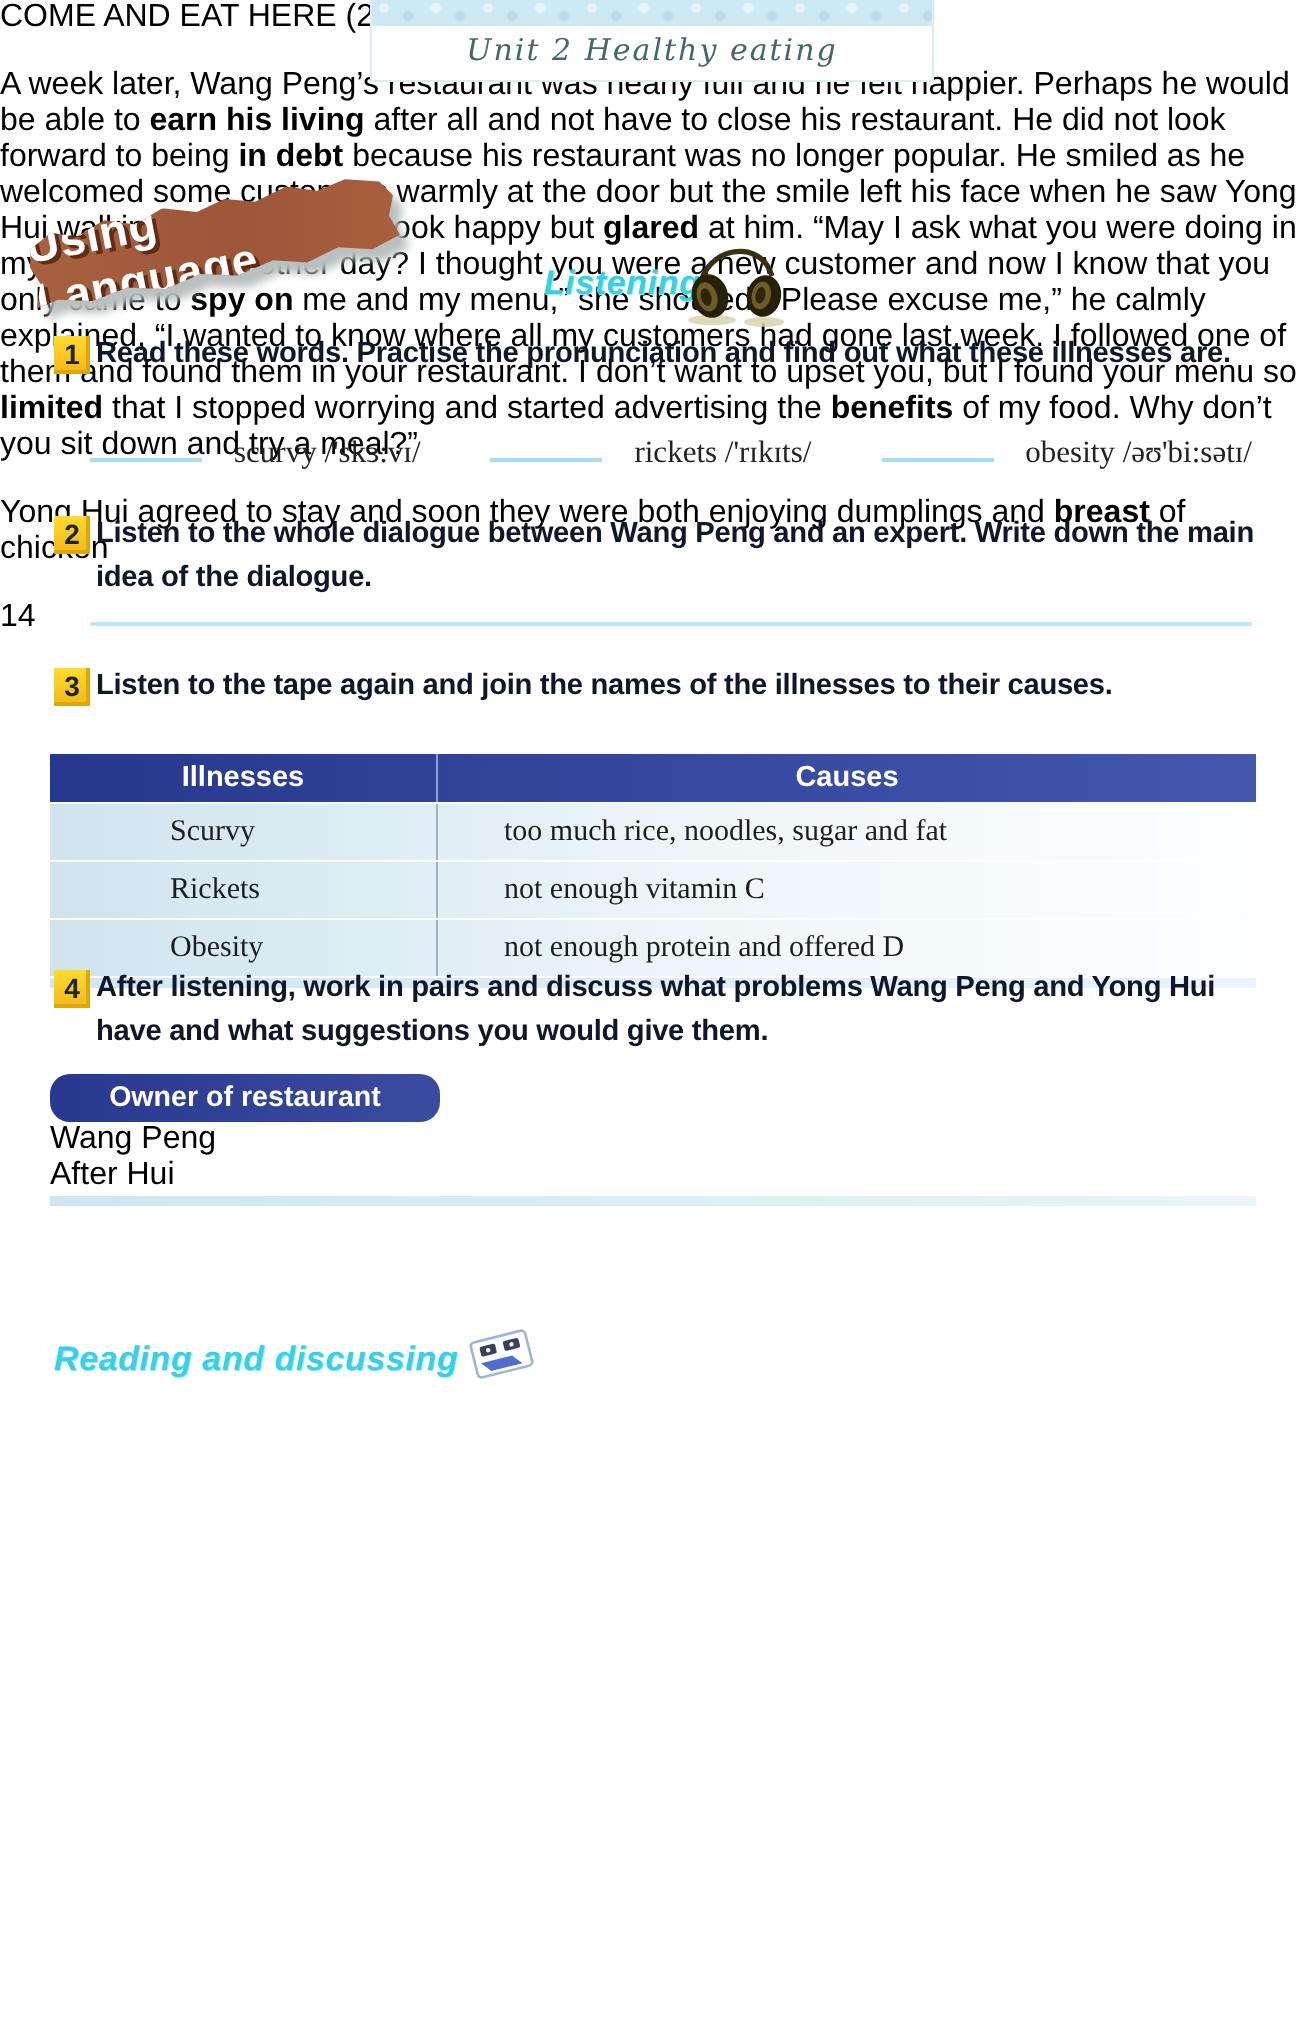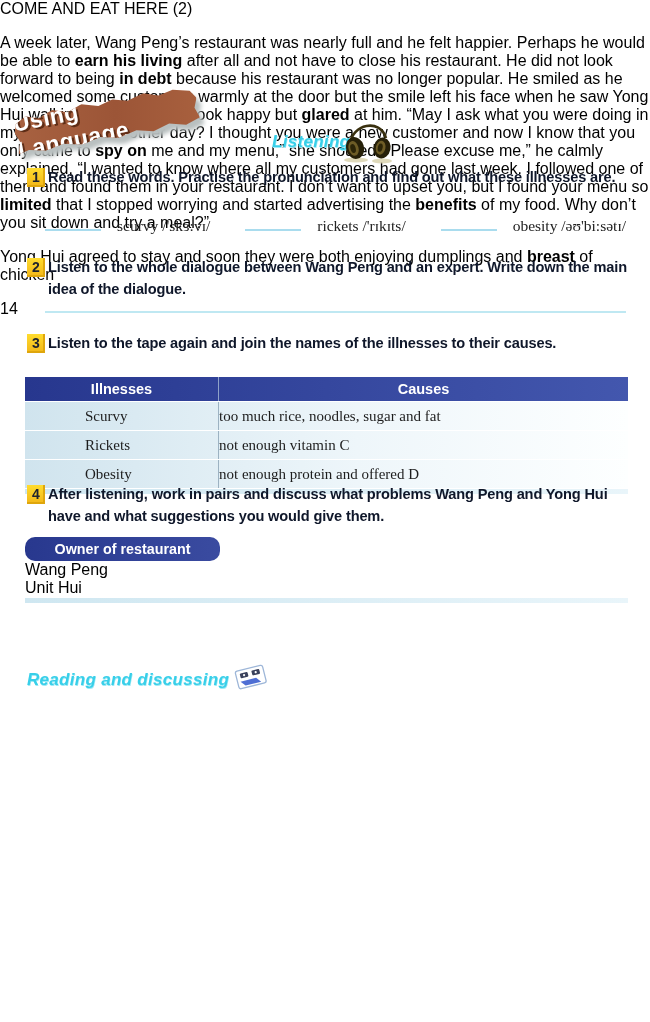--- a/index.html
+++ b/index.html
@@ -36,21 +36,21 @@
   .answer-line{position:absolute;left:45px;right:24px;top:311px;border-bottom:2px solid #bfe8f2;height:0;}
 
   
   .table1{position:absolute;left:25px;top:361px;width:603px;}
   .t1-header{display:flex;height:24px;background:linear-gradient(90deg,#27378e,#4357ae);margin-top:16px;}
   .t1-header .hcell{color:#fff;font-weight:bold;font-size:14.5px;line-height:24px;text-align:center;}
   .t1-header .hcell.c1{width:193px;}
   .t1-header .hcell.c2{flex:1;border-left:1px solid #8fa2c8;}
   .t1-row{display:flex;height:28px;margin-top:1px;background:linear-gradient(90deg,#d0e4ee 0%,#eef6fa 55%,#fdffff 100%);font-family:"Liberation Serif",serif;font-size:15px;color:#1d1d1d;}
   .t1-row .cell1{width:193px;line-height:28px;padding-left:60px;box-sizing:border-box;}
-  .t1-row .cell2{flex:1;line-height:28px;padding-left:0;border-left:1px solid #9cb2c2;}
+  .t1-row .cell2{flex:1;line-height:28px;padding-left:33px;border-left:1px solid #9cb2c2;}
   .t-bottom{height:5px;background:linear-gradient(90deg,#cfe7f1,#e9f5fa);margin-top:1px;}
 
   
   .table2{position:absolute;left:25px;top:537px;width:603px;}
   .t2-header{display:flex;height:24px;}
   .t2-header .hcell{color:#fff;font-weight:bold;font-size:14.3px;line-height:24px;text-align:center;}
   .t2-header .h1{width:195px;background:linear-gradient(90deg,#28388e,#3a4ba0);margin-right:2px;border-radius:10px;}
   .t2-header .h2{width:203px;background:linear-gradient(90deg,#45f;background:linear-gradient(90deg,#4a63bd,#5a72c8);margin-right:2px;}
   .t2-header .h3{flex:1;background:linear-gradient(90deg,#7e92d8,#8c9ede);}
   .t2-row{display:flex;}
@@ -75,20 +75,24 @@
   .reading-body b{font-weight:bold;}
 
   
   .page-num{position:absolute;left:287px;top:994px;width:46px;height:23px;border:1px solid #bfe6f0;text-align:center;font-weight:bold;font-size:15px;line-height:23px;color:#1a1a1a;background:#fff;}
 </style>
 </head>
 <body>
 
 <div id="page">
 
+  <div class="unit-header">
+    <div class="strip"></div>
+    <span class="label">Unit 2  Healthy eating</span>
+  </div>
 
   <div class="banner-wrap">
     <div class="banner">
       <span class="banner-label">Using Language</span>
     </div>
   </div>
 
   <div class="listening-row cyan-heading">Listening</div>
   <div class="headphones">
     <svg width="54" height="46" viewBox="0 0 54 46">
@@ -159,21 +163,21 @@
       <div class="hcell h1">Owner of restaurant</div>
       <div class="hcell h2">Problems with food offered</div>
       <div class="hcell h3">What food is needed</div>
     </div>
     <div class="t2-row r1">
       <div class="cell c1">Wang Peng</div>
       <div class="cell c2"></div>
       <div class="cell c3"></div>
     </div>
     <div class="t2-row r2">
-      <div class="cell c1">Unit Hui</div>
+      <div class="cell c1">After Hui</div>
       <div class="cell c2"></div>
       <div class="cell c3"></div>
     </div>
     <div class="t-bottom"></div>
   </div>
 
   <div class="reading-row cyan-heading">Reading and discussing</div>
   <div class="cassette">
     <svg width="38" height="32" viewBox="0 0 38 32">
       <g transform="rotate(-14 19 16)">

